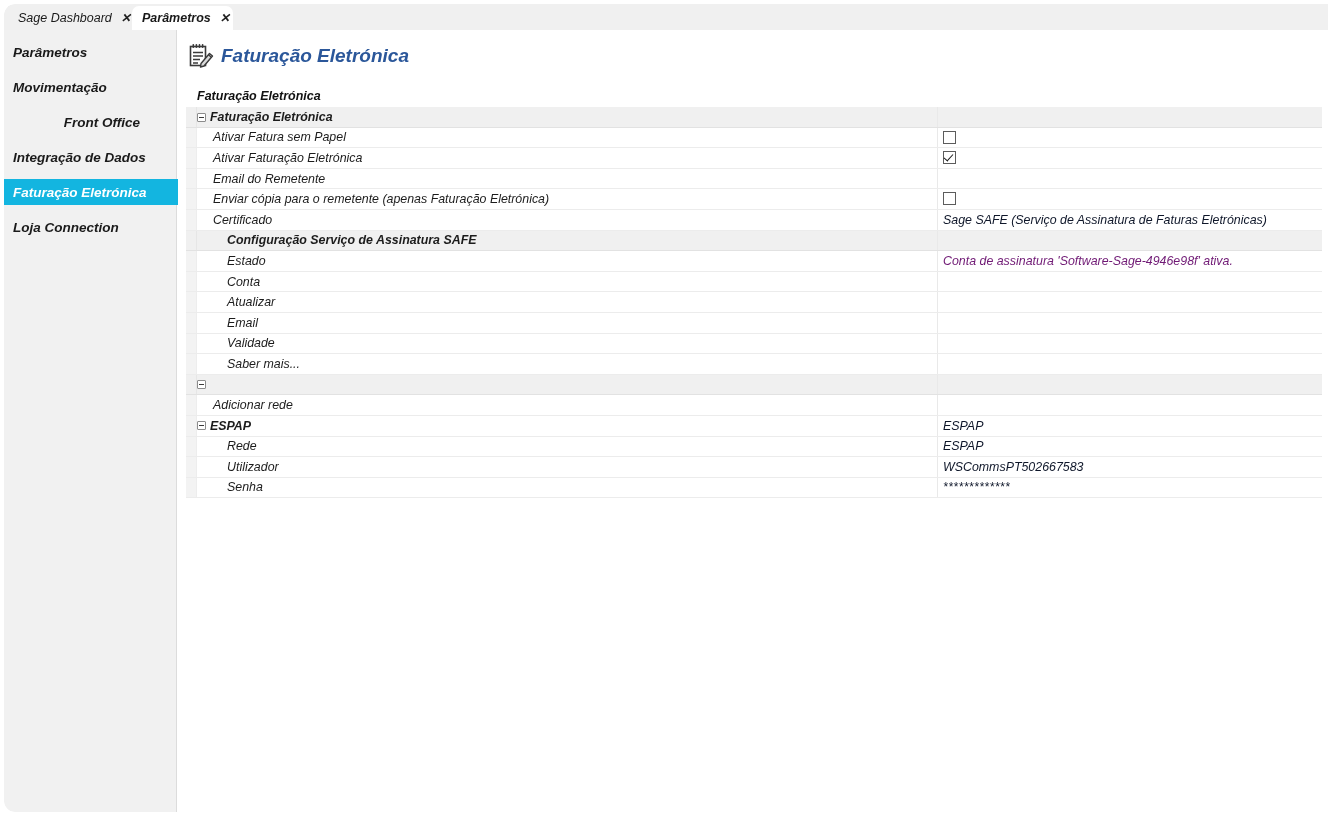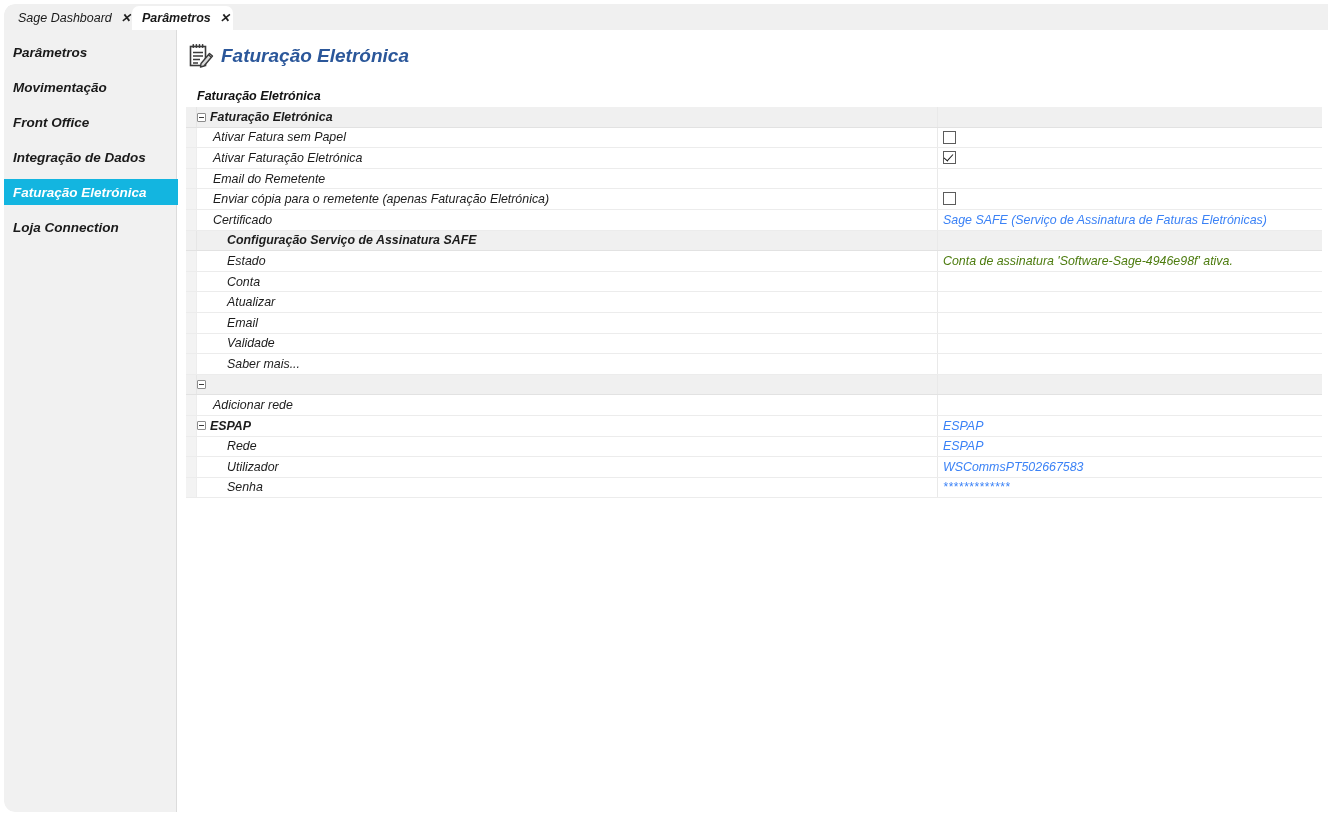--- a/index.html
+++ b/index.html
@@ -212,25 +212,25 @@
     left: 751px;
     top: 0; bottom: 0;
     width: 1px;
     background: #e9e9e9;
   }
 
   .value {
     position: absolute;
     left: 757px;
     font-size: 12.4px;
-    color: #3b82f6;
+    color: #0f172a;
     white-space: nowrap;
     line-height: 20px;
   }
-  .value.muted { color: #4d7c0f; }
+  .value.muted { color: #701a75; }
   .value.mask { letter-spacing: 0.5px; font-size: 12px; }
 
   .checkbox {
     position: absolute;
     left: 757px;
     top: 3px;
     width: 13px; height: 13px;
     border: 1.4px solid #5c5c5c;
     background: #ffffff;
     box-sizing: border-box;
@@ -262,21 +262,21 @@
       </div>
     </div>
 
     <div class="sidebar" id="sidebar">
         <div class="side-item" style="top: 9px;">
           <span>Parâmetros</span>
         </div>
         <div class="side-item" style="top: 44px;">
           <span>Movimentação</span>
         </div>
-        <div class="side-item" style="top: 79px;">
+        <div class="side-item" style="top: 79px; justify-content: center;">
           <span>Front Office</span>
         </div>
         <div class="side-item" style="top: 114px;">
           <span>Integração de Dados</span>
         </div>
         <div class="side-item selected" style="top: 149px;">
           <span>Faturação Eletrónica</span>
         </div>
         <div class="side-item" style="top: 184px;">
           <span>Loja Connection</span>

